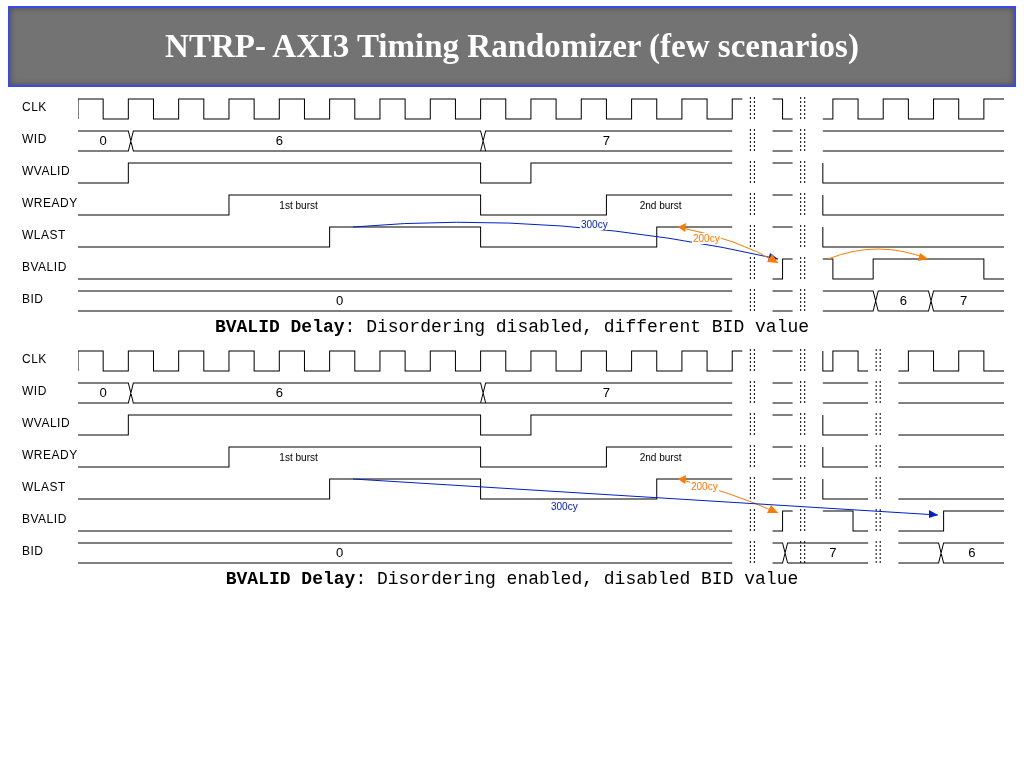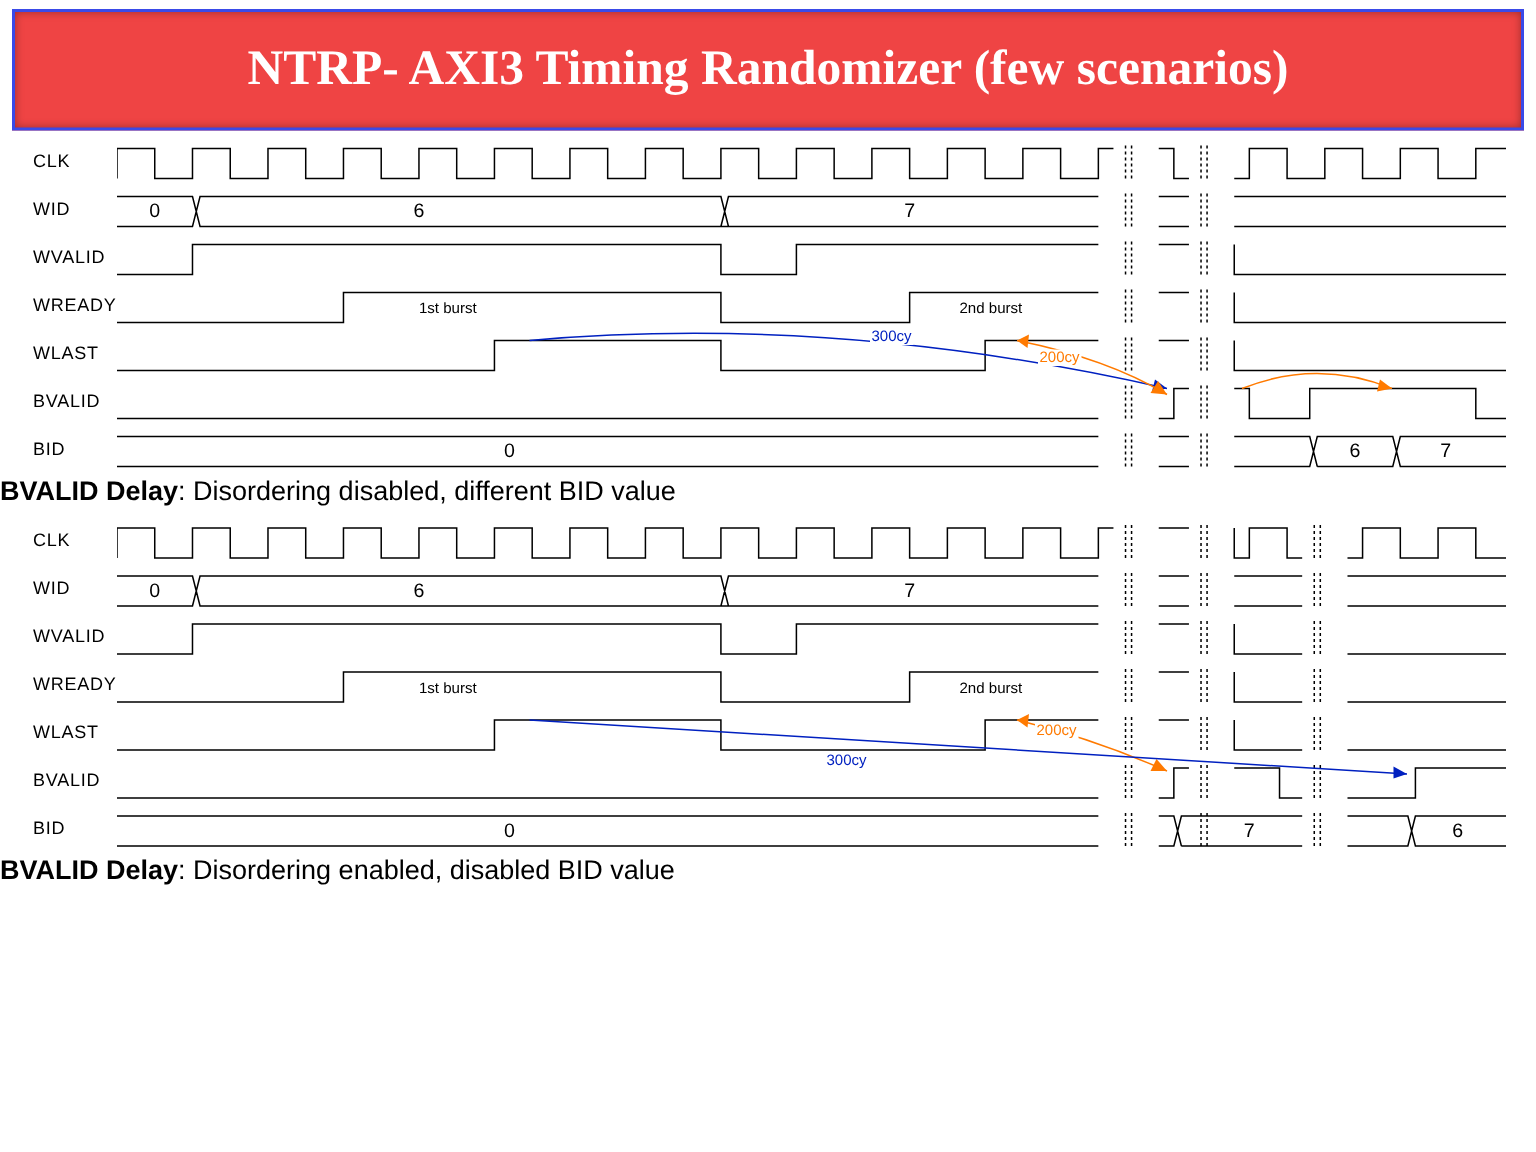--- a/index.html
+++ b/index.html
@@ -3,21 +3,21 @@
 <meta charset="utf-8">
 <style>
   * { box-sizing: border-box; margin: 0; padding: 0; }
   body {
     width: 1024px; height: 768px;
     background: #fff;
     font-family: Arial, Helvetica, sans-serif;
     position: relative;
   }
   .title-bar {
-    background: #ef4444;
+    background: #737373;
     border: 2px solid #3a4ae8;
     box-shadow: inset 0 0 6px rgba(0,0,0,.35);
     color: #fff;
     font-weight: bold;
     font-size: 33px;
     text-align: center;
     padding: 20px 8px;
     margin: 6px 8px 4px;
     font-family: "Times New Roman", serif;
   }
@@ -38,22 +38,23 @@
     letter-spacing: .5px;
     text-align: left;
     padding-left: 2px;
     flex: 0 0 58px;
   }
   .wave-svg {
     flex: 1;
     height: 32px;
   }
   .caption {
+    text-align: center;
     font-size: 18px;
-    font-family: Liberation Sans, sans-serif;
+    font-family: Liberation Mono, monospace;
     margin-top: 2px;
     margin-bottom: 6px;
   }
   .caption .b { font-weight: bold; }
   .ann {
     position: absolute;
     font-size: 10px;
     background: #fff;
     padding: 0 1px;
   }

